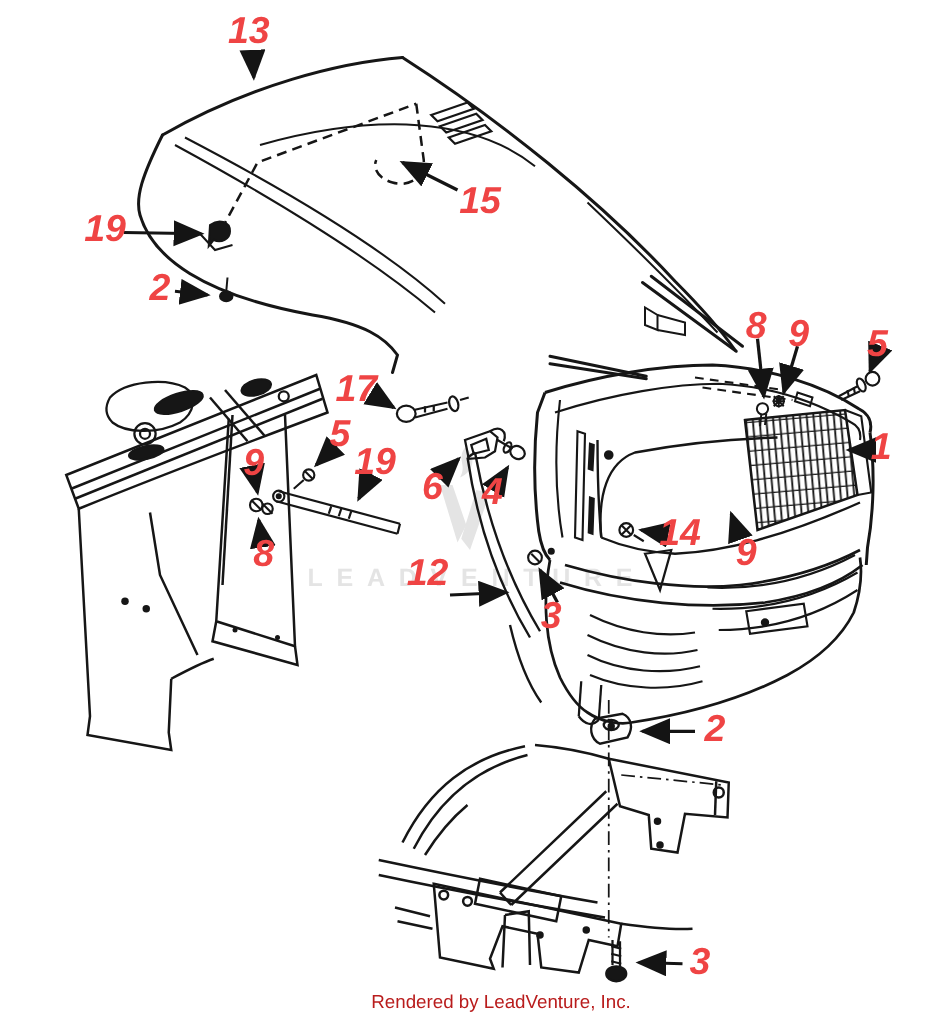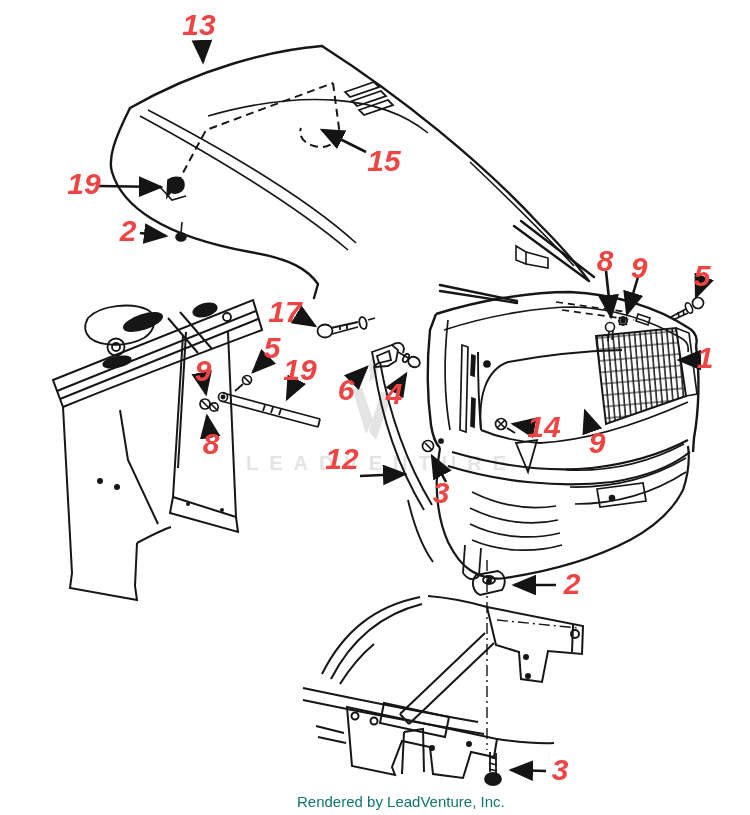--- a/index.html
+++ b/index.html
@@ -13,21 +13,21 @@
     left:246px;top:452px;font-size:20px;font-weight:bold;letter-spacing:11px;
     white-space:nowrap;
   }
   .wm-logo{left:348px;top:354px;}
   .callout{
     position:absolute;z-index:2;transform:translate(-50%,-50%);
     font-style:italic;font-weight:bold;font-size:30px;color:#ef4444;
     line-height:1;user-select:none;cursor:pointer;text-align:right;
   }
   .footer{
-    position:absolute;z-index:2;left:297px;top:793px;font-size:15px;color:#0f766e;
+    position:absolute;z-index:2;left:297px;top:793px;font-size:15px;color:#b91c1c;
   }
   svg *{vector-effect:non-scaling-stroke;}
 </style>
 </head>
 <body>
 
 <div class="stage">
 
   <div class="wm wm-logo">
     <svg width="52" height="96" viewBox="0 0 52 96">

